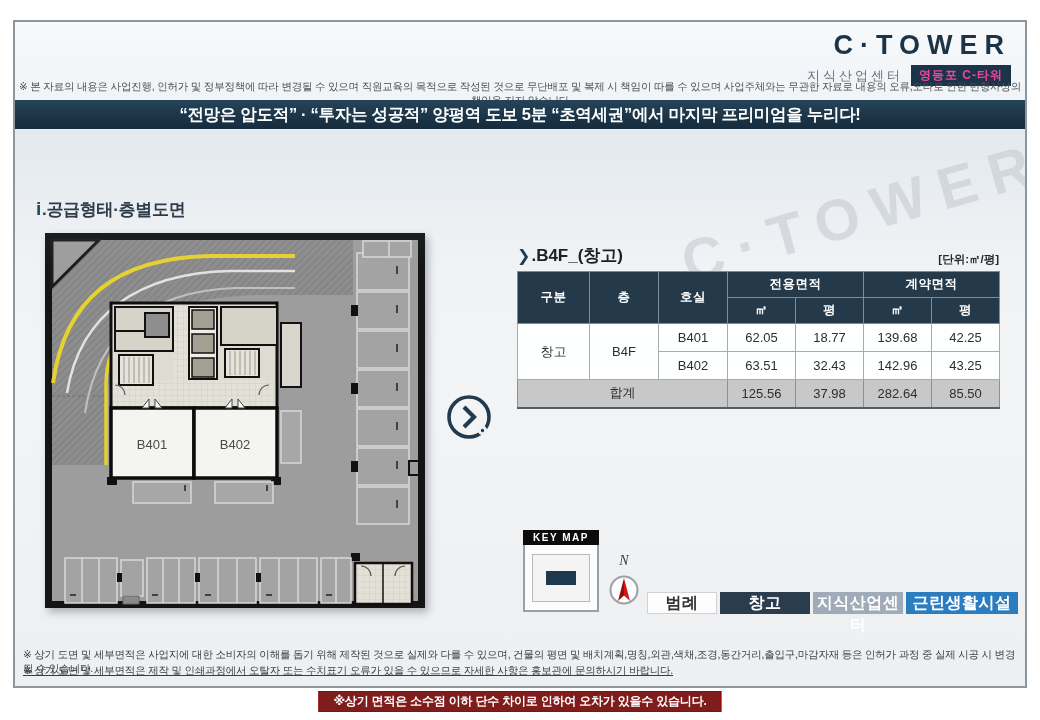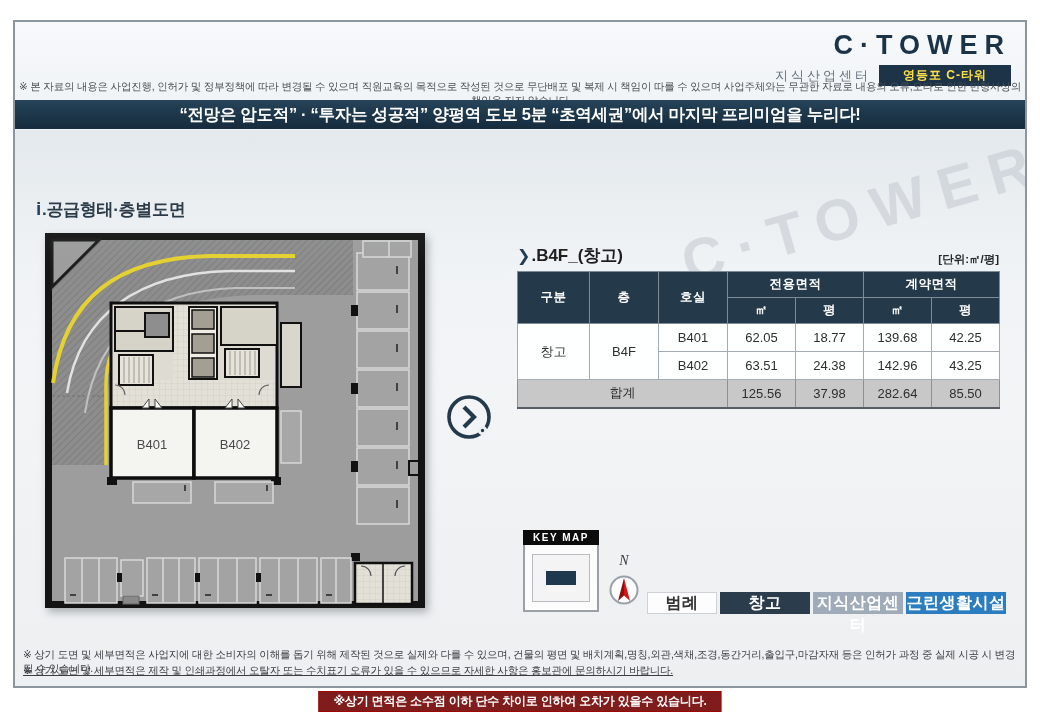--- a/index.html
+++ b/index.html
@@ -26,21 +26,21 @@
     white-space:nowrap; pointer-events:none;
   }
   
   .logo-block { position:absolute; right:14px; top:8px; text-align:right; }
   .logo-brand {
     font-size:27px; font-weight:800; letter-spacing:7px; color:#1b3347;
     font-family:"Liberation Sans", sans-serif;
   }
   .logo-subrow { margin-top:4px; display:flex; justify-content:flex-end; align-items:center; gap:8px; }
   .logo-subtitle { font-size:13px; color:#65717d; letter-spacing:3px; }
-  .logo-badge { background:#1d3448; color:#fde047; font-size:12px; font-weight:700; padding:2px 24px; letter-spacing:1px; }
+  .logo-badge { background:#1d3448; color:#ec4899; font-size:12px; font-weight:700; padding:2px 8px; letter-spacing:1px; }
   .top-disclaimer {
     position:absolute; left:0; right:0; top:58px; text-align:center;
     font-size:10.5px; color:#4a4f55; letter-spacing:-0.2px;
   }
   .banner {
     position:absolute; left:0; right:0; top:78px; height:29px;
     background:linear-gradient(180deg,#27445a 0%, #1b3447 60%, #162c3d 100%);
     color:#ffffff; font-size:16.5px; font-weight:700;
     line-height:29px; text-align:center; letter-spacing:-0.3px;
   }
@@ -92,21 +92,21 @@
   .keymap-marker { width:30px; height:14px; background:#1e394e; }
   
   .compass { position:absolute; left:586px; top:528px; width:46px; height:64px; }
   
   .legend { position:absolute; left:632px; top:570px; display:flex; gap:3px; }
   .legend-box {
     height:22px; line-height:22px; text-align:center;
     font-size:16px; font-weight:600; color:#fff; letter-spacing:0.5px;
   }
   .legend-label { width:70px; background:#fdfdfd; border:1px solid #ced2d6; color:#333; line-height:20px; }
-  .legend-w1 { width:90px; } .legend-w2 { width:90px; } .legend-w3 { width:100px; }
+  .legend-w1 { width:90px; } .legend-w2 { width:90px; } .legend-w3 { width:112px; }
   
   .foot-note { position:absolute; left:8px; font-size:10.5px; color:#3a3e42; letter-spacing:-0.2px; }
   .foot-note.n1 { top:626px; }
   .foot-note.n2 { top:642px;text-decoration:underline; }
   
   .warning-bar {
     position:absolute; left:50%; top:691px; transform:translateX(-50%);
     background:#7f1d1d; border:1px solid #9e0606; color:#fff;
     font-size:12px; font-weight:700; line-height:19px; height:21px;
     padding:0 14px; white-space:nowrap; letter-spacing:-0.2px;
@@ -319,21 +319,21 @@
         <td rowspan="2">B4F</td>
         <td>B401</td>
         <td>62.05</td>
         <td>18.77</td>
         <td>139.68</td>
         <td>42.25</td>
       </tr>
       <tr>
         <td>B402</td>
         <td>63.51</td>
-        <td>24.38</td>
+        <td>32.43</td>
         <td>142.96</td>
         <td>43.25</td>
       </tr>
       <tr class="total-row">
         <td colspan="3">합계</td>
         <td>125.56</td>
         <td>37.98</td>
         <td>282.64</td>
         <td>85.50</td>
       </tr>

